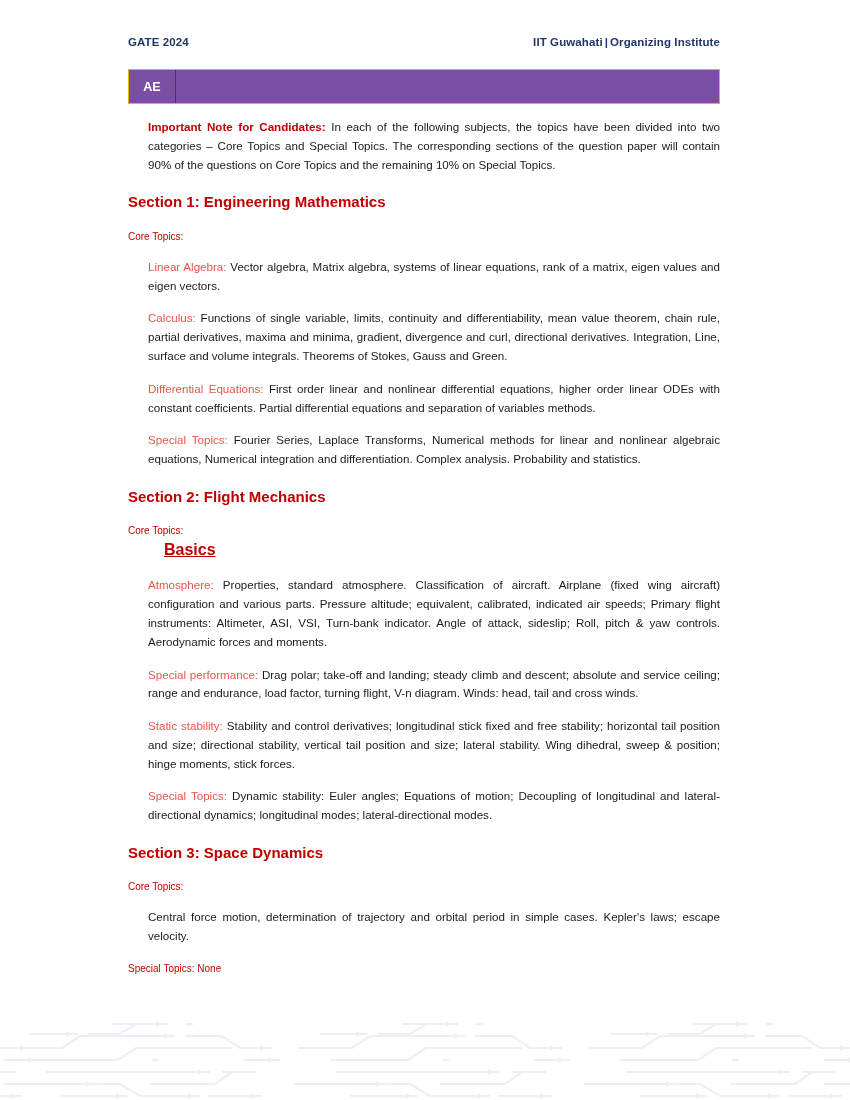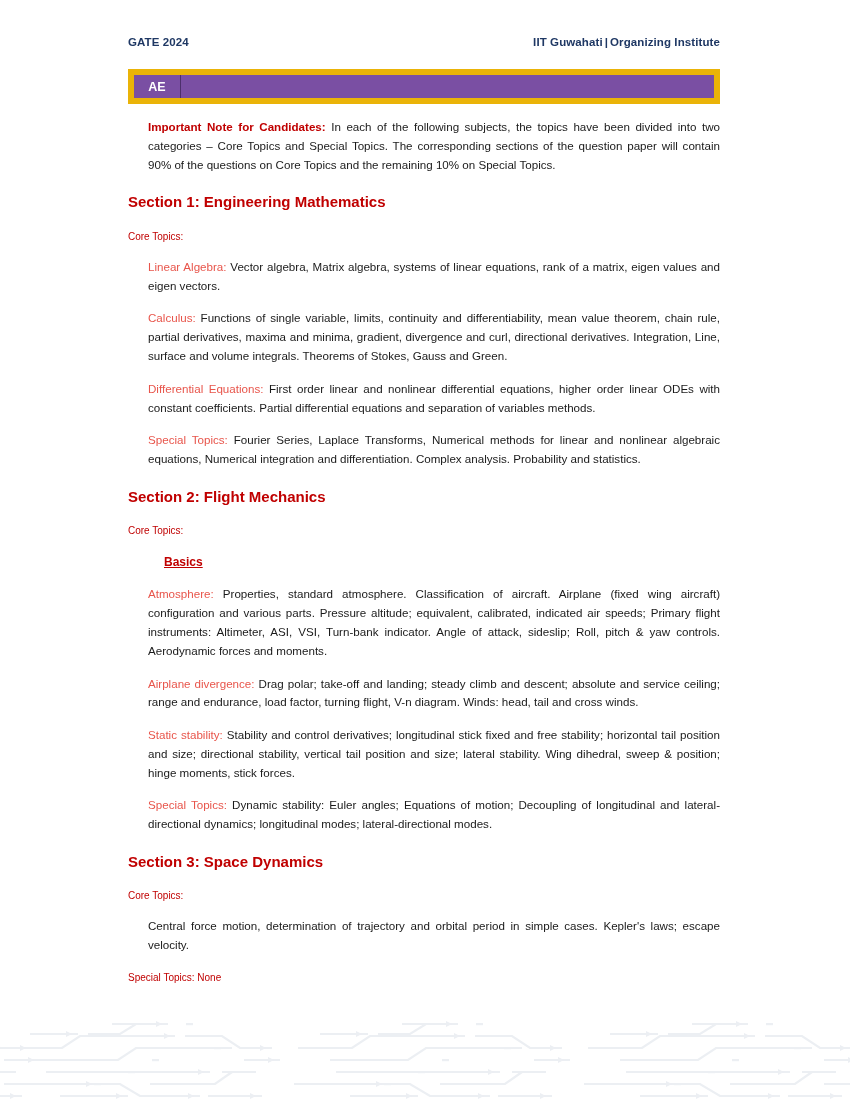--- a/index.html
+++ b/index.html
@@ -48,21 +48,21 @@
     font-weight: bold;
     color: #1f3864;
   }
 
   
   .banner {
     margin-top: 21px;
     display: flex;
     align-items: stretch;
     background: #7a4fa3;
-    border: 6px solid #eab308;
+    border: 1px solid #eab308;
     height: 35px;
     box-sizing: border-box;
   }
   .banner-code {
     width: 47px;
     display: flex;
     align-items: center;
     justify-content: center;
     color: #ffffff;
     font-size: 12.5px;
@@ -107,22 +107,21 @@
     line-height: 1.5;
   }
   .subheading {
     margin-top: 15px;
     font-size: 10px;
     font-weight: normal;
     color: #c00000;
     line-height: 1.5;
   }
   .underline-head {
-    margin-top: 15px;
-    font-size: 12px;
+    font-size: 16px;
     font-weight: bold;
     color: #c00000;
     text-decoration: underline;
     line-height: 1.5;
     padding-left: 36px;
   }
 
   
   .footer-deco {
     position: absolute;
@@ -164,21 +163,21 @@
     <p class="para"><span class="lbl-soft">Differential Equations:</span><span> First order linear and nonlinear differential equations, higher order linear ODEs with constant coefficients. Partial differential equations and separation of variables methods.</span></p>
 
     <p class="para"><span class="lbl-soft">Special Topics:</span><span> Fourier Series, Laplace Transforms, Numerical methods for linear and nonlinear algebraic equations, Numerical integration and differentiation. Complex analysis. Probability and statistics.</span></p>
 
     <div class="heading">Section 2: Flight Mechanics</div>
     <div class="subheading">Core Topics:</div>
     <div class="underline-head">Basics</div>
 
     <p class="para"><span class="lbl-soft">Atmosphere:</span><span> Properties, standard atmosphere. Classification of aircraft. Airplane (fixed wing aircraft) configuration and various parts. Pressure altitude; equivalent, calibrated, indicated air speeds; Primary flight instruments: Altimeter, ASI, VSI, Turn-bank indicator. Angle of attack, sideslip; Roll, pitch &amp; yaw controls. Aerodynamic forces and moments.</span></p>
 
-    <p class="para"><span class="lbl-soft">Airplane divergence:</span><span> Drag polar; take-off and landing; steady climb and descent; absolute and service ceiling; range and endurance, load factor, turning flight, V-n diagram. Winds: head, tail and cross winds.</span></p>
+    <p class="para"><span class="lbl-soft">Special performance:</span><span> Drag polar; take-off and landing; steady climb and descent; absolute and service ceiling; range and endurance, load factor, turning flight, V-n diagram. Winds: head, tail and cross winds.</span></p>
 
     <p class="para"><span class="lbl-soft">Static stability:</span><span> Stability and control derivatives; longitudinal stick fixed and free stability; horizontal tail position and size; directional stability, vertical tail position and size; lateral stability. Wing dihedral, sweep &amp; position; hinge moments, stick forces.</span></p>
 
     <p class="para"><span class="lbl-soft">Special Topics:</span><span> Dynamic stability: Euler angles; Equations of motion; Decoupling of longitudinal and lateral-directional dynamics; longitudinal modes; lateral-directional modes.</span></p>
 
     <div class="heading">Section 3: Space Dynamics</div>
     <div class="subheading">Core Topics:</div>
 
     <p class="para">Central force motion, determination of trajectory and orbital period in simple cases. Kepler's laws; escape velocity.</p>
 

